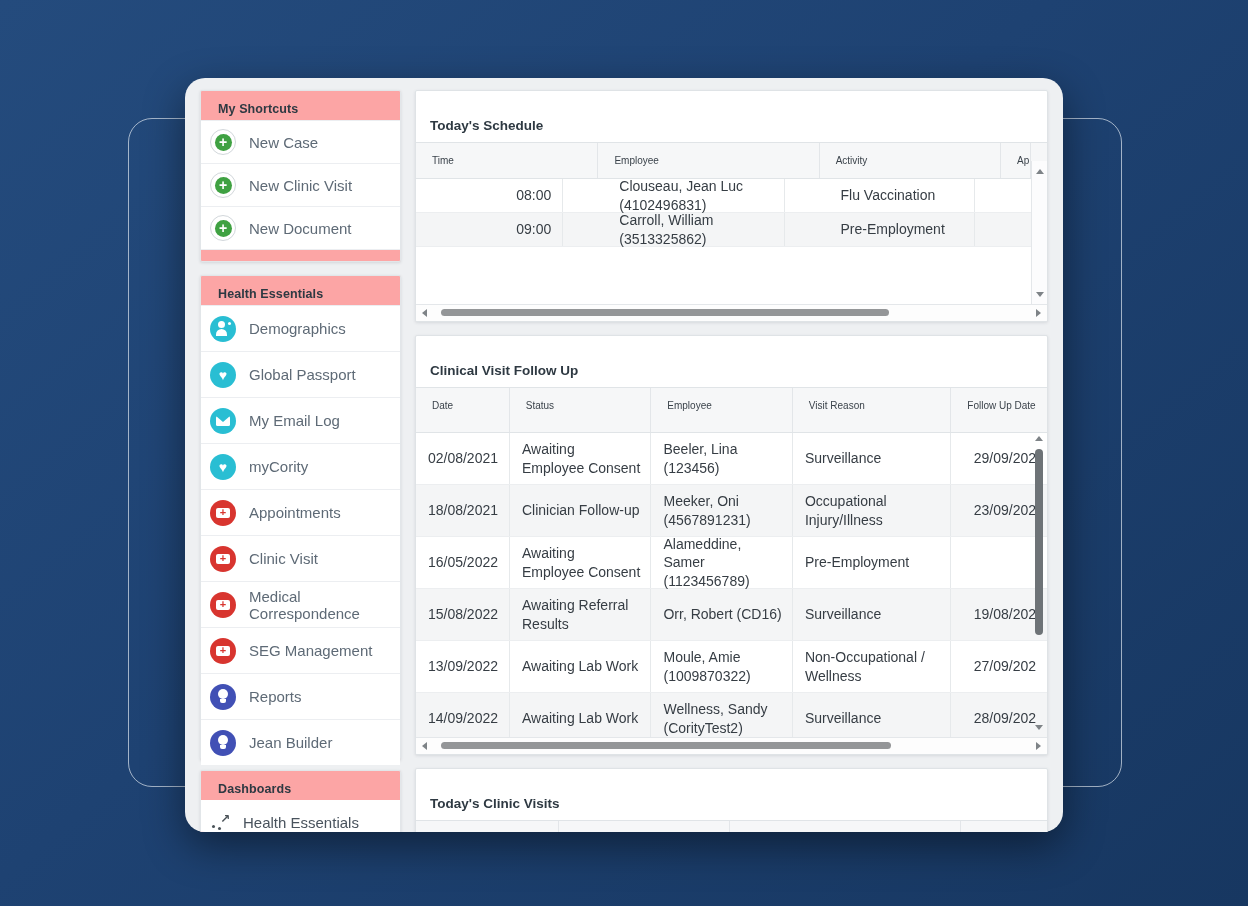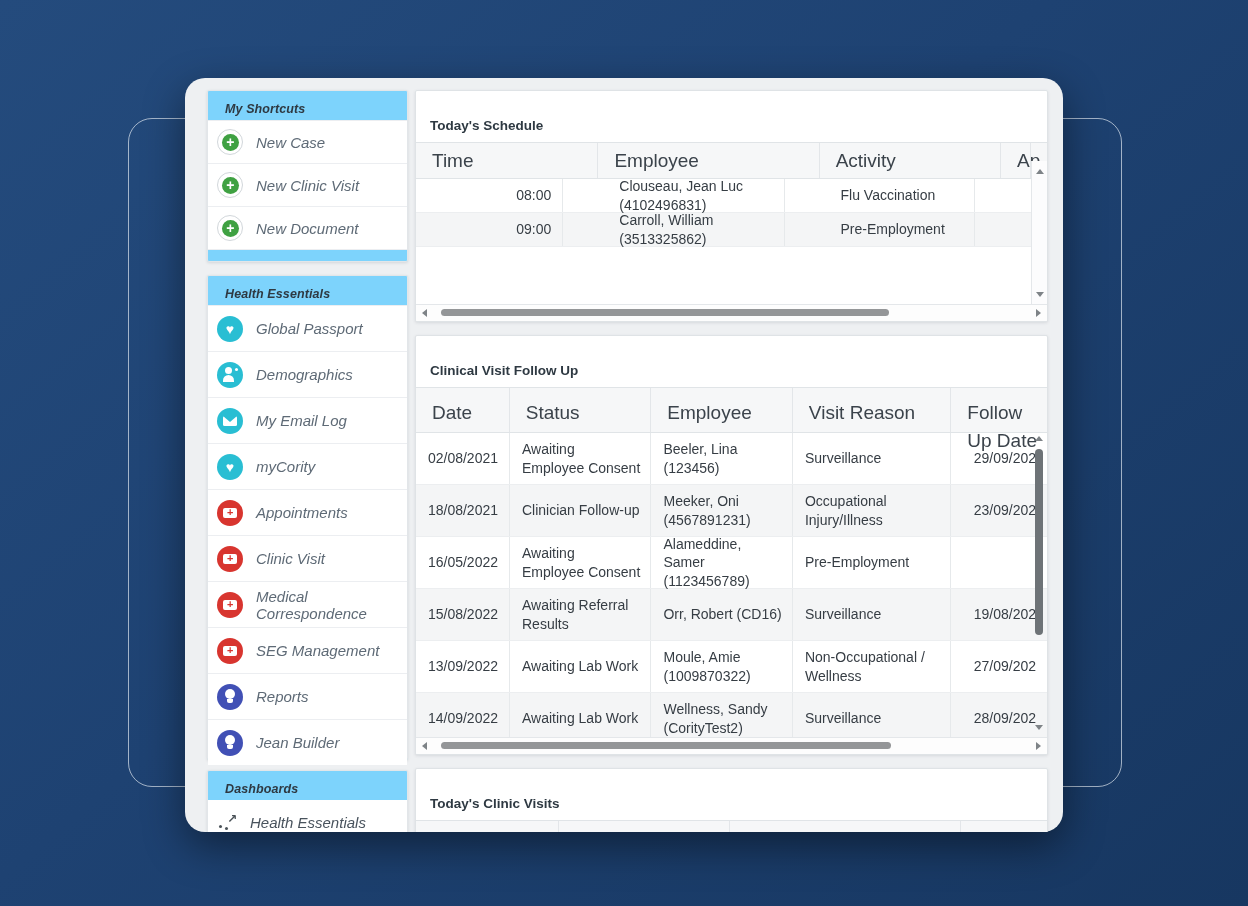--- a/index.html
+++ b/index.html
@@ -15,23 +15,23 @@
   }
   
   .window{
     position:absolute;left:185px;top:78px;width:878px;height:754px;
     background:#eef0f2;border-radius:20px;overflow:hidden;
     box-shadow:0 14px 42px rgba(0,0,0,.45);
   }
   
   .sidebar{position:absolute;left:11px;top:0;width:201px;}
   .card{
-    position:absolute;left:11px;width:201px;background:#7dd3fc;
+    position:absolute;left:4px;width:201px;background:#fca5a5;
     border:1px solid #e2e6e9;border-radius:2px;
-    box-shadow:0 1px 3px rgba(50,60,70,.14);box-sizing:border-box;font-style:italic;
+    box-shadow:0 1px 3px rgba(50,60,70,.14);box-sizing:border-box;
   }
   .card-title{
     font-size:12.5px;font-weight:700;color:#2e3942;
     padding:11px 0 4px 17px;letter-spacing:.1px;
   }
   .menu-item{
     display:flex;align-items:center;gap:13px;height:42px;
     padding-left:9px;border-top:1px solid #eceef1;cursor:pointer;background:#fff;
   }
   .he .menu-item{height:45px;}
@@ -104,21 +104,21 @@
   }
   .panel-schedule{top:12px;height:232px;}
   .panel-followup{top:257px;height:420px;}
   .panel-visits{top:690px;height:142px;}
   .panel-title{
     height:33px;display:flex;align-items:center;padding-left:14px;
     font-size:13.5px;font-weight:700;color:#2e3942;background:#fff;margin-top:18px;
   }
   .thead{display:flex;background:#f6f7f8;border-top:1px solid #e0e4e7;border-bottom:1px solid #e0e4e7;box-sizing:border-box;}
   .th{
-    box-sizing:border-box;padding:0 10px 0 16px;font-size:19px;color:#3b434b;
+    box-sizing:border-box;padding:0 10px 0 16px;font-size:10px;color:#3b434b;
     display:flex;align-items:center;border-right:1px solid #e3e6e9;
   }
   .th:last-child{border-right:none;}
   .trow{display:flex;border-bottom:1px solid #eceef0;background:#fff;}
   .trow:nth-child(even){background:#f4f5f6;}
   .td{
     box-sizing:border-box;padding:0 10px 0 12px;font-size:14px;color:#363d44;
     display:flex;align-items:center;border-right:1px solid #e6e9eb;line-height:1.32;
   }
   .td:last-child{border-right:none;}
@@ -183,27 +183,27 @@
           </div>
         </div>
       <div class="card-footer"></div>
     </section>
 
     <section class="card card-he he">
       <div class="card-title">Health Essentials</div>
       <div class="menu">
 
           <div class="menu-item">
+            <span class="icon-circle ic-person-search c-cyan"></span>
+            <span class="menu-label">Demographics</span>
+          </div>
+
+          <div class="menu-item">
             <span class="icon-circle ic-heart c-cyan"></span>
             <span class="menu-label">Global Passport</span>
-          </div>
-
-          <div class="menu-item">
-            <span class="icon-circle ic-person-search c-cyan"></span>
-            <span class="menu-label">Demographics</span>
           </div>
 
           <div class="menu-item">
             <span class="icon-circle ic-mail c-cyan"></span>
             <span class="menu-label">My Email Log</span>
           </div>
 
           <div class="menu-item">
             <span class="icon-circle ic-heart c-cyan"></span>
             <span class="menu-label">myCority</span>

